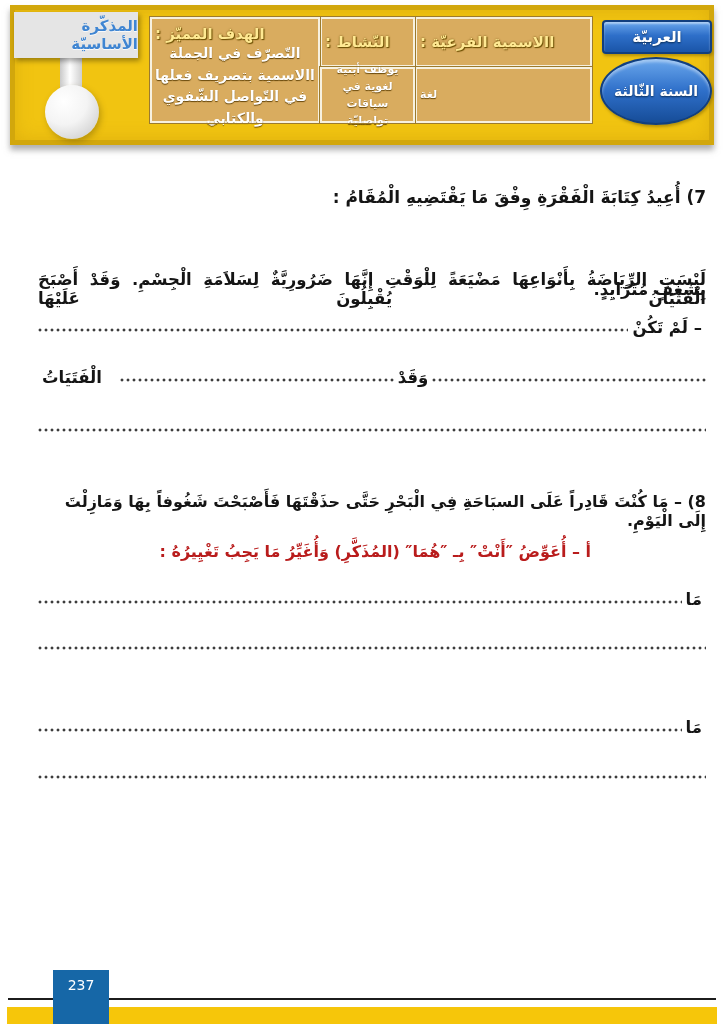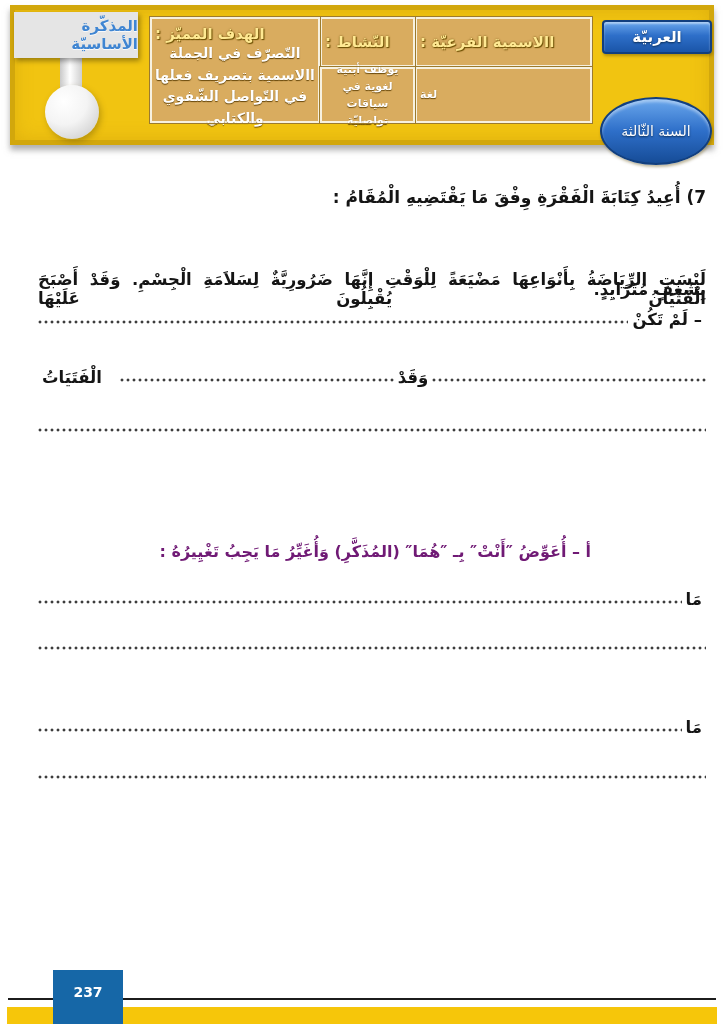--- a/index.html
+++ b/index.html
@@ -63,49 +63,48 @@
     display:flex;align-items:center;justify-content:center;
     color:#fff;font-weight:bold;font-size:15px;text-shadow:0 1px 2px #0a2c55;
     box-shadow:inset 0 2px 2px rgba(255,255,255,.45), 1px 2px 3px rgba(90,70,0,.4);
   }
   .badge-ellipse{
     position:absolute;left:600px;top:57px;width:112px;height:68px;z-index:2;
     background:linear-gradient(180deg,#6aa7ec 0%,#2e6fc9 50%,#15folding 100%);
     background:linear-gradient(180deg,#6aa7ec 0%,#2e6fc9 50%,#164c97 100%);
     border:2px solid #123f7e;border-radius:50%;box-sizing:border-box;
     display:flex;align-items:center;justify-content:center;
-    color:#fff;font-weight:normal;font-size:14px;text-shadow:0 1px 2px #0a2c55;
+    color:#fff;font-weight:bold;font-size:14px;text-shadow:0 1px 2px #0a2c55;
     box-shadow:inset 0 3px 3px rgba(255,255,255,.4), 1px 2px 3px rgba(90,70,0,.4);
-    margin-top:40px;
   }
   
   .line{position:absolute;left:38px;right:18px;color:#151515;}
   .q-head{font-size:17px;font-weight:bold;text-align:right;}
   .para-just{font-size:16.5px;font-weight:bold;text-align:justify;text-align-last:justify;}
   .para-right{font-size:16.5px;font-weight:bold;text-align:right;}
-  .red-head{color:#701a75;font-weight:bold;font-size:16px;text-align:right;}
+  .red-head{color:#b91c1c;font-weight:bold;font-size:16px;text-align:right;}
   .ansrow{display:flex;align-items:flex-end;font-size:16.5px;font-weight:bold;}
   .ansrow .word{white-space:nowrap;padding:0 4px;}
   .dotfill{
     flex:1;height:4px;margin-bottom:5px;
     background-image:radial-gradient(circle at 2px 2px,#3c3c3c 1.3px,transparent 1.7px);
     background-size:6px 4px;background-repeat:repeat-x;
   }
   .dotline-full{
     position:absolute;left:38px;right:18px;height:4px;
     background-image:radial-gradient(circle at 2px 2px,#3c3c3c 1.3px,transparent 1.7px);
     background-size:6px 4px;background-repeat:repeat-x;
   }
   .endgap{width:14px;height:4px;}
   
   .foot-rule{position:absolute;left:8px;right:8px;top:998px;height:2px;background:#1c1c1c;}
   .page-box{
-    position:absolute;left:53px;top:970px;width:70px;height:54px;background:#1667a7;z-index:4;
-    display:flex;justify-content:center;align-items:flex-start;padding-top:14px;box-sizing:border-box;
-    color:#fff;font-weight:bold;font-size:14px;font-family:"DejaVu Sans",sans-serif;
+    position:absolute;left:53px;top:970px;width:56px;height:54px;background:#1667a7;z-index:4;
+    display:flex;justify-content:center;align-items:flex-start;padding-top:7px;box-sizing:border-box;
+    color:#fff;font-weight:normal;font-size:14px;font-family:"DejaVu Sans",sans-serif;
   }
   .foot-bar{position:absolute;left:7px;right:7px;top:1007px;height:17px;background:#f6c60a;}
 </style>
 </head>
 <body>
 
 <div class="page">
 
   <div class="band"></div>
 
@@ -140,35 +139,36 @@
   <div class="badge-ellipse">
     <span>السنة الثّالثة</span>
   </div>
 
   <div class="line q-head" style="top:187px;">7) أُعِيدُ كِتَابَةَ الْفَقْرَةِ وِفْقَ مَا يَقْتَضِيهِ الْمُقَامُ :</div>
 
   <div class="line para-just" style="top:228px;margin-top:42px;">لَيْسَتِ الرِّيَاضَةُ بِأَنْوَاعِهَا مَضْيَعَةً لِلْوَقْتِ إِنَّهَا ضَرُورِيَّةٌ لِسَلاَمَةِ الْجِسْمِ. وَقَدْ أَصْبَحَ الْفَتْيَانُ يُقْبِلُونَ عَلَيْهَا</div>
 
   <div class="line para-right" style="top:280px;">بِشَغَفٍ مُتَزَايِدٍ.</div>
 
-  <div class="line ansrow" style="top:310px;">
+  <div class="line ansrow" style="top:318px;">
     <span class="word">– لَمْ تَكُنْ</span>
     <span class="dotfill"></span>
   </div>
 
   <div class="line ansrow" style="top:368px;">
     <span class="dotfill"></span>
     <span class="word">وَقَدْ</span>
     <span class="dotfill"></span>
     <span class="endgap"></span>
     <span class="word">الْفَتَيَاتُ</span>
   </div>
 
   <div class="dotline-full" style="top:428px;"></div>
 
+  <div class="line q-head" style="top:492px;font-size:16px;">8) – مَا كُنْتَ قَادِراً عَلَى السبَاحَةِ فِي الْبَحْرِ حَتَّى حذَقْتَهَا فَأَصْبَحْتَ شَغُوفاً بِهَا وَمَازِلْتَ إِلَى الْيَوْمِ.</div>
 
   <div class="line red-head" style="top:542px;padding-right:115px;">أ – أُعَوِّضُ ″أَنْتْ″ بِـ ″هُمَا″ (المُذَكَّرِ) وَأُغَيِّرُ مَا يَجِبُ تَغْيِيرُهُ :</div>
 
   <div class="line ansrow" style="top:590px;">
     <span class="word">مَا</span>
     <span class="dotfill"></span>
   </div>
 
   <div class="dotline-full" style="top:646px;"></div>
 

